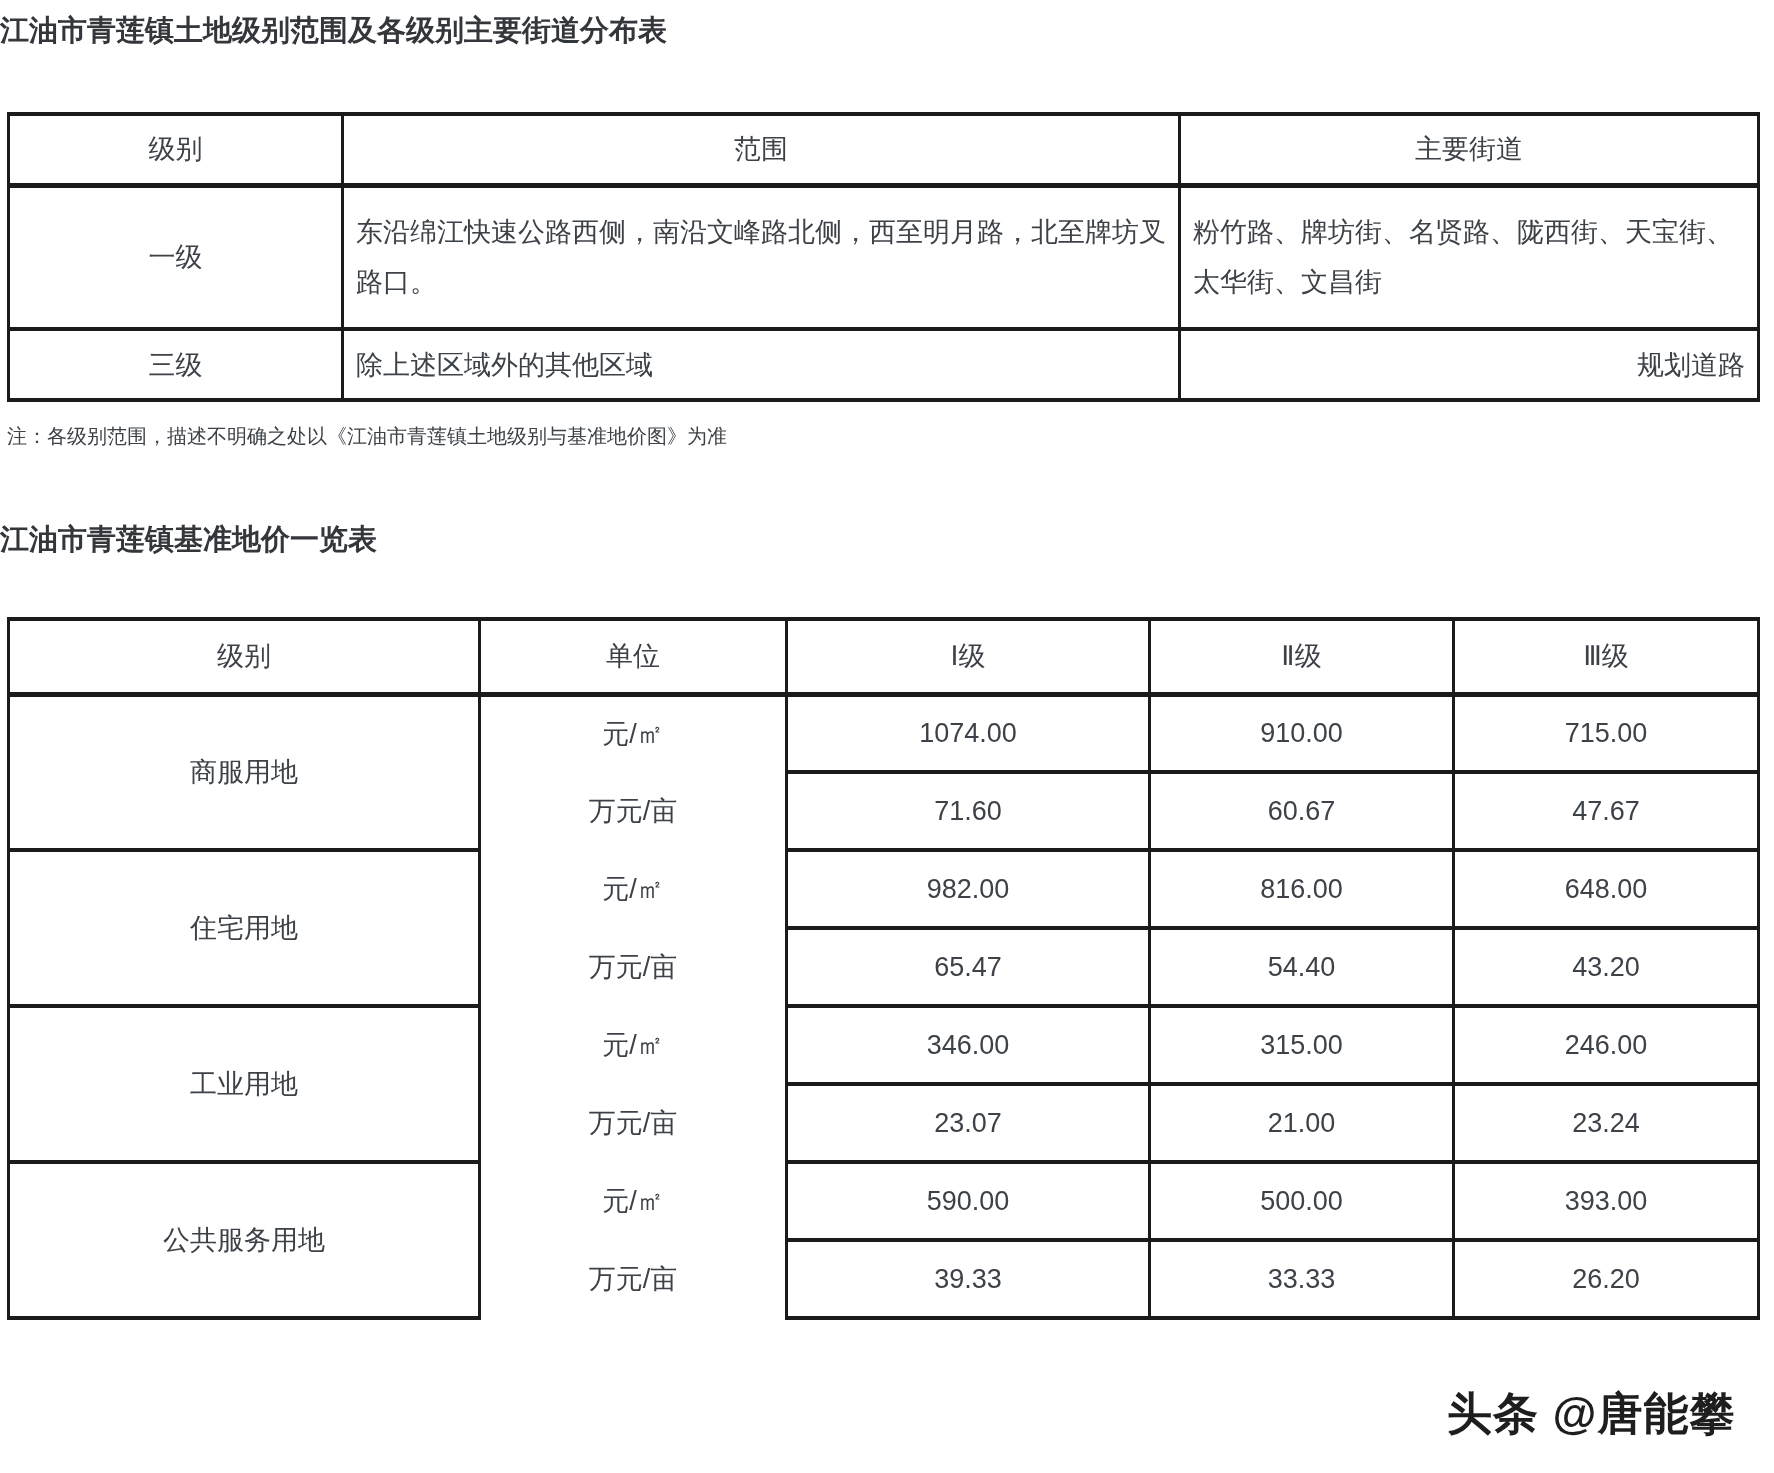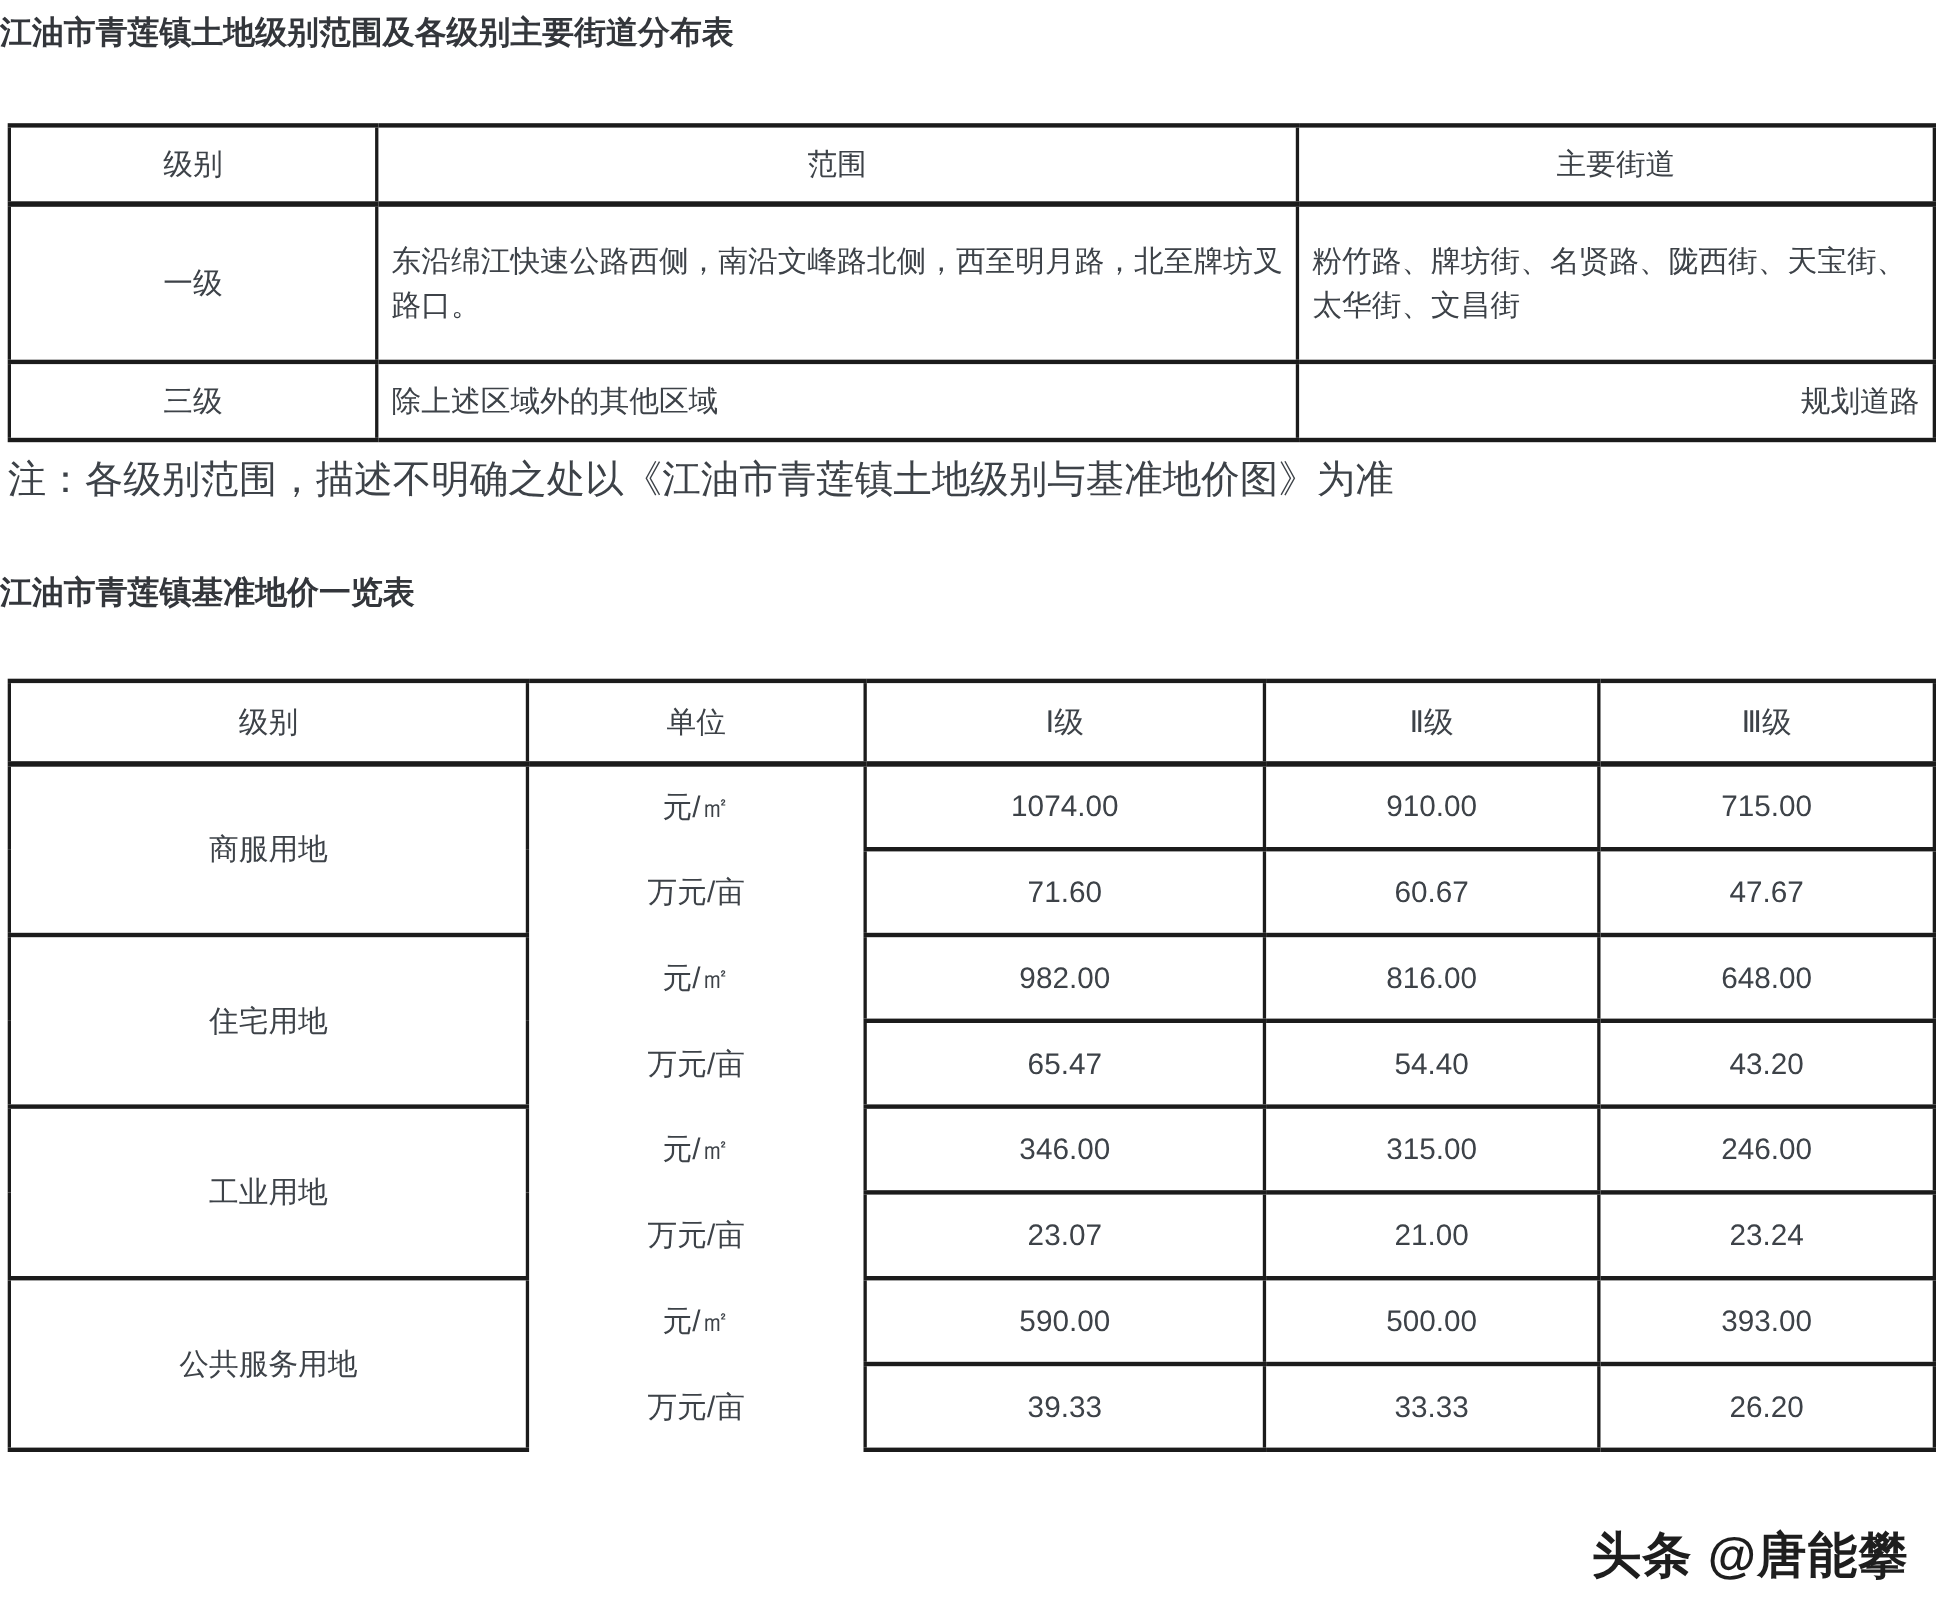--- a/index.html
+++ b/index.html
@@ -25,27 +25,27 @@
     border-top-width:4px; border-bottom-width:4px;
     font-size:27px; font-weight:normal;
     vertical-align:middle; color:#3d4248;
     padding:0;
   }
   .t1 thead th { border-bottom-width:5px; text-align:center; }
   .t1 .h71  { height:71px; }
   .t1 .h144 { height:144px; }
   .t1 .h134 { height:134px; }
   .t1 .c-grade { text-align:center; }
-  .t1 .c-range, .t1 .c-streets { text-align:left; padding:6px 12px; line-height:40px; }
+  .t1 .c-range, .t1 .c-streets { text-align:left; padding:6px 12px; line-height:50px; }
   .t1 .center { text-align:right; }
 
   
   .note {
     margin:16px 0 0 7px;
-    font-size:35px; line-height:36px;
+    font-size:20px; line-height:36px;
     color:#3d4248;
   }
 
   
   .title2 { margin:0; padding-top:68px; }
   .t2 { margin-top:60px; width:1750px; }
   .t2 th, .t2 td {
     border:3px solid #1b1b1b;
     border-top-width:4px; border-bottom-width:4px;
     font-size:27px; font-weight:normal;

